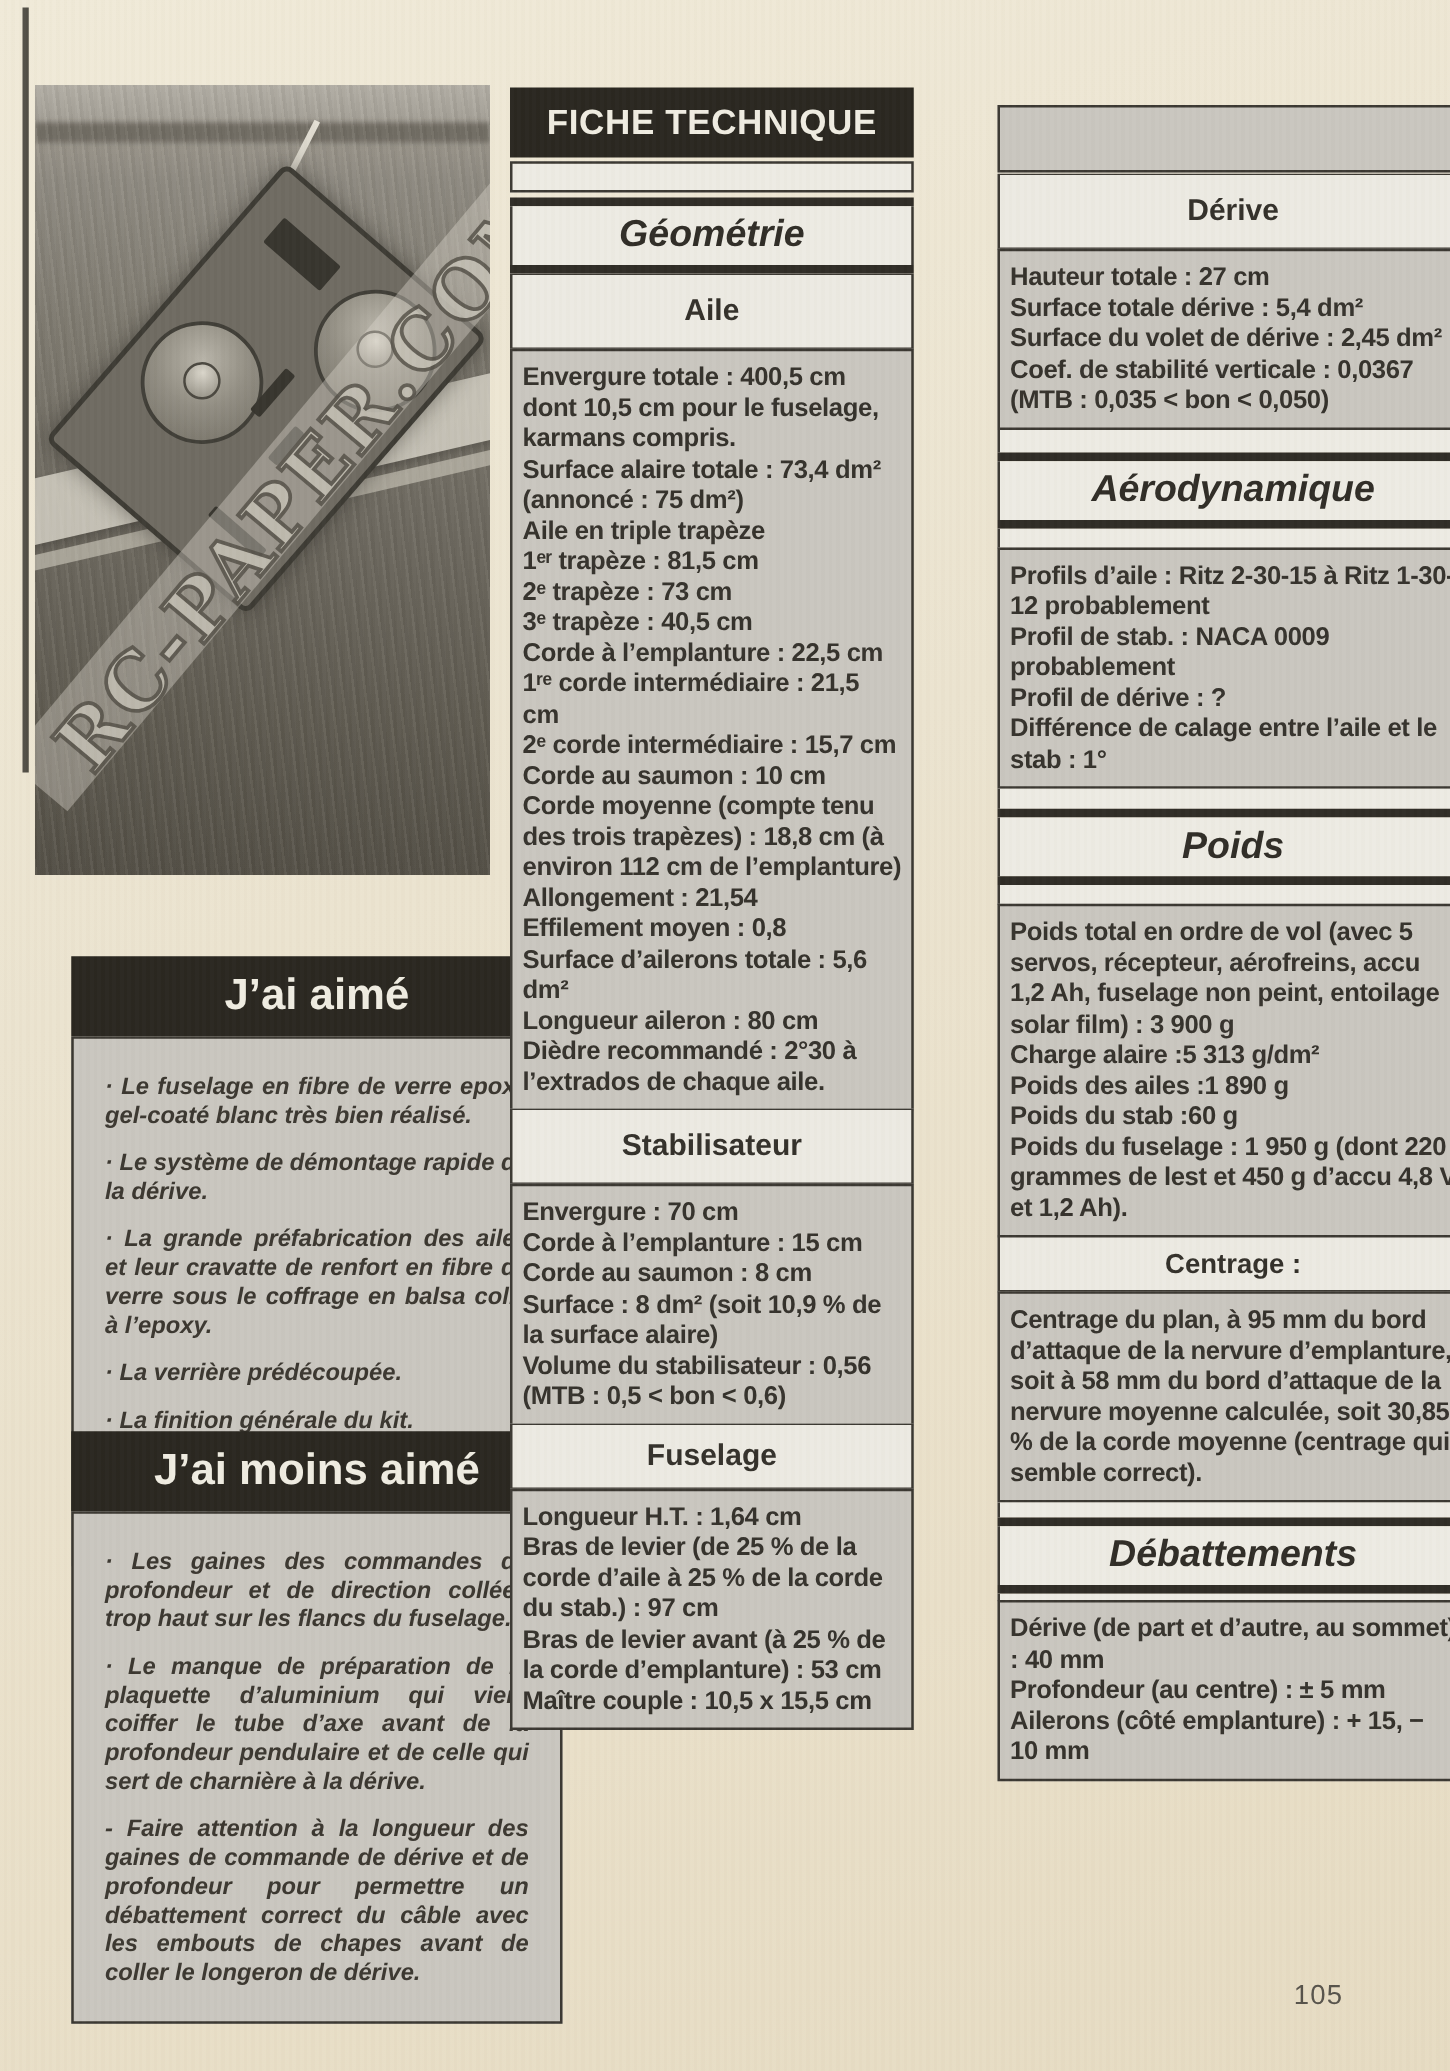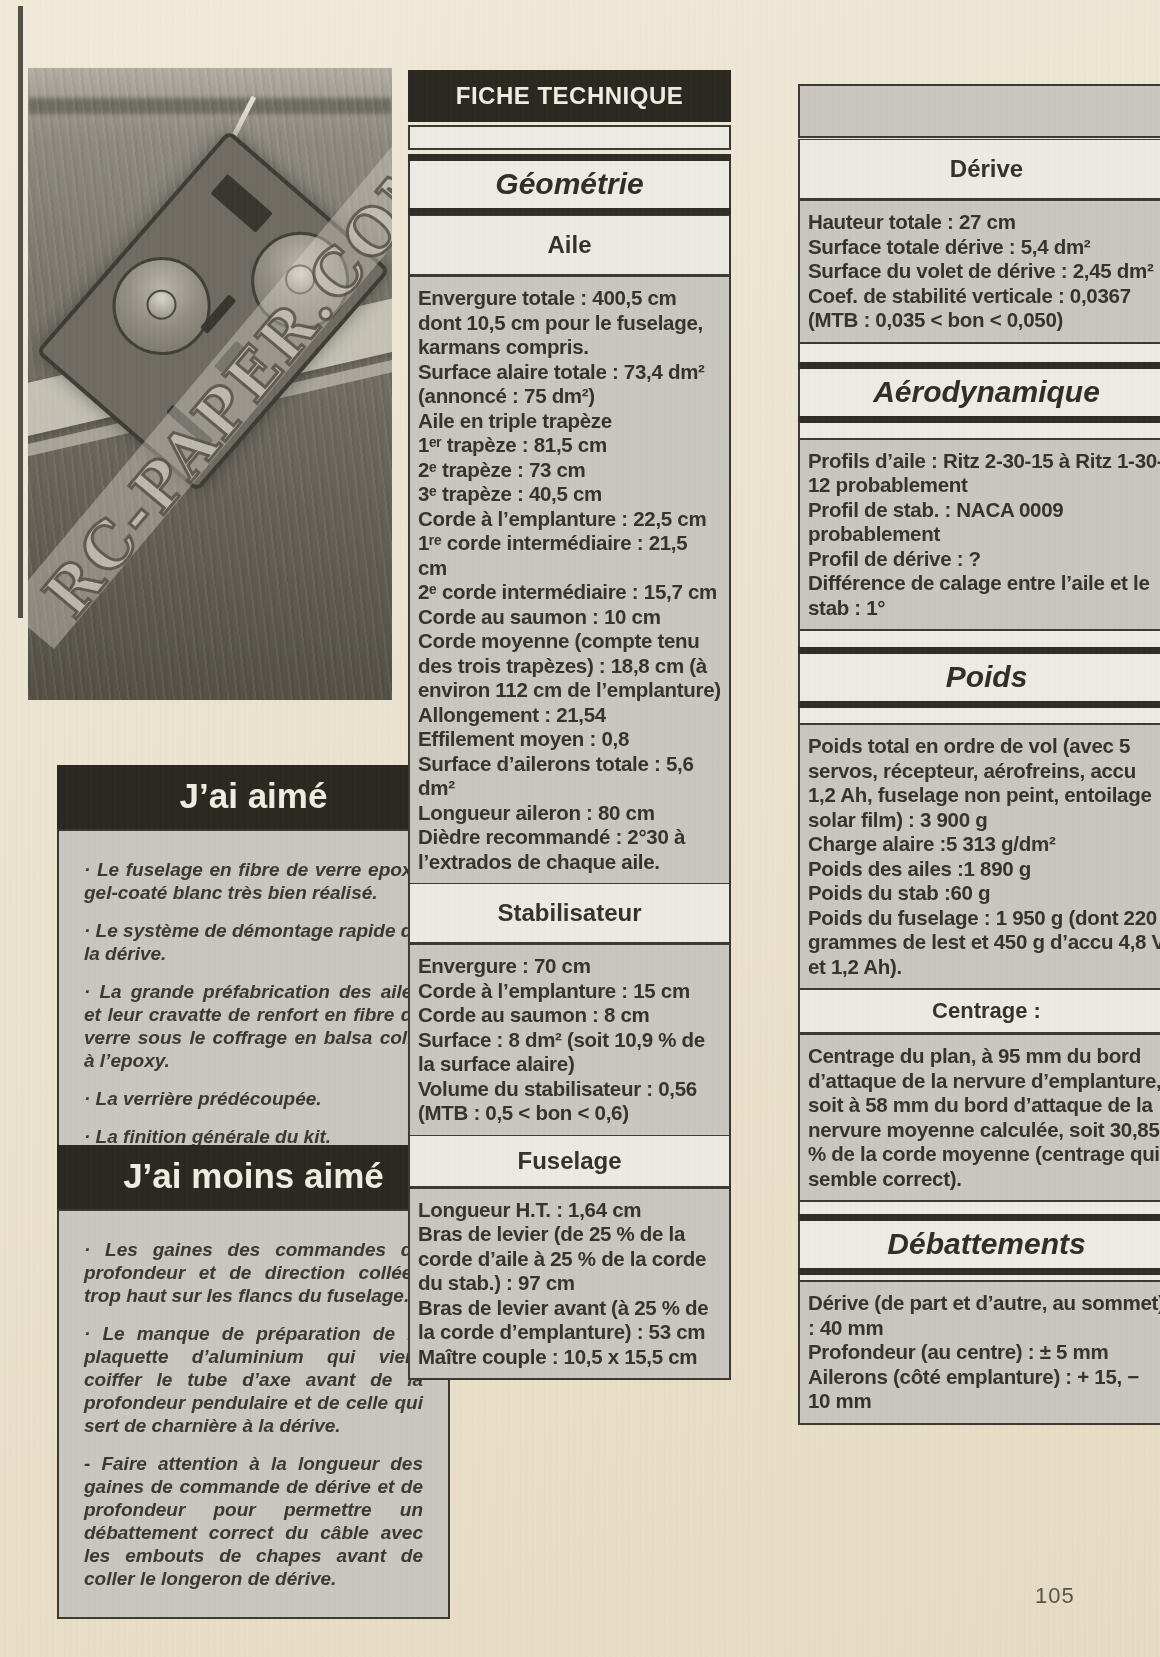--- a/index.html
+++ b/index.html
@@ -48,21 +48,21 @@
   .bullets p{margin:15px;font-weight:bold;font-style:italic;font-size:19px;line-height:23px;color:#3a362f;text-align:justify;}
 
   
   .leftgroup{position:absolute;left:57px;width:393px;}
   .lg1{top:765px;}
   .lg2{top:1145px;}
   .leftgroup .blackbar{font-size:35px;padding:11px 0 13px;}
   .leftgroup .graybox{padding:12px 10px;}
 
   .midcol{position:absolute;left:408px;top:70px;width:323px;}
-  .fiche{font-size:24px;padding:12px 0;letter-spacing:.5px;}
+  .fiche{font-size:28px;padding:12px 0;letter-spacing:.5px;}
   .midcol .gap1{height:21px;margin-top:3px;}
   .substrip{font-size:24px;padding:15px 0;border-top-width:1px;}
   .midcol .graybox, .rightcol .graybox{margin-top:-1px;}
 
   .rightcol{position:absolute;left:798px;top:84px;width:377px;}
   .emptybox{height:50px;background:#c9c6bf;border:2px solid #3a3731;}
   .centragestrip{font-size:22px;padding:8px 0;}
 
   .pagenum{position:absolute;left:1035px;top:1583px;font-size:22px;color:#56524a;letter-spacing:1px;}
 </style>

